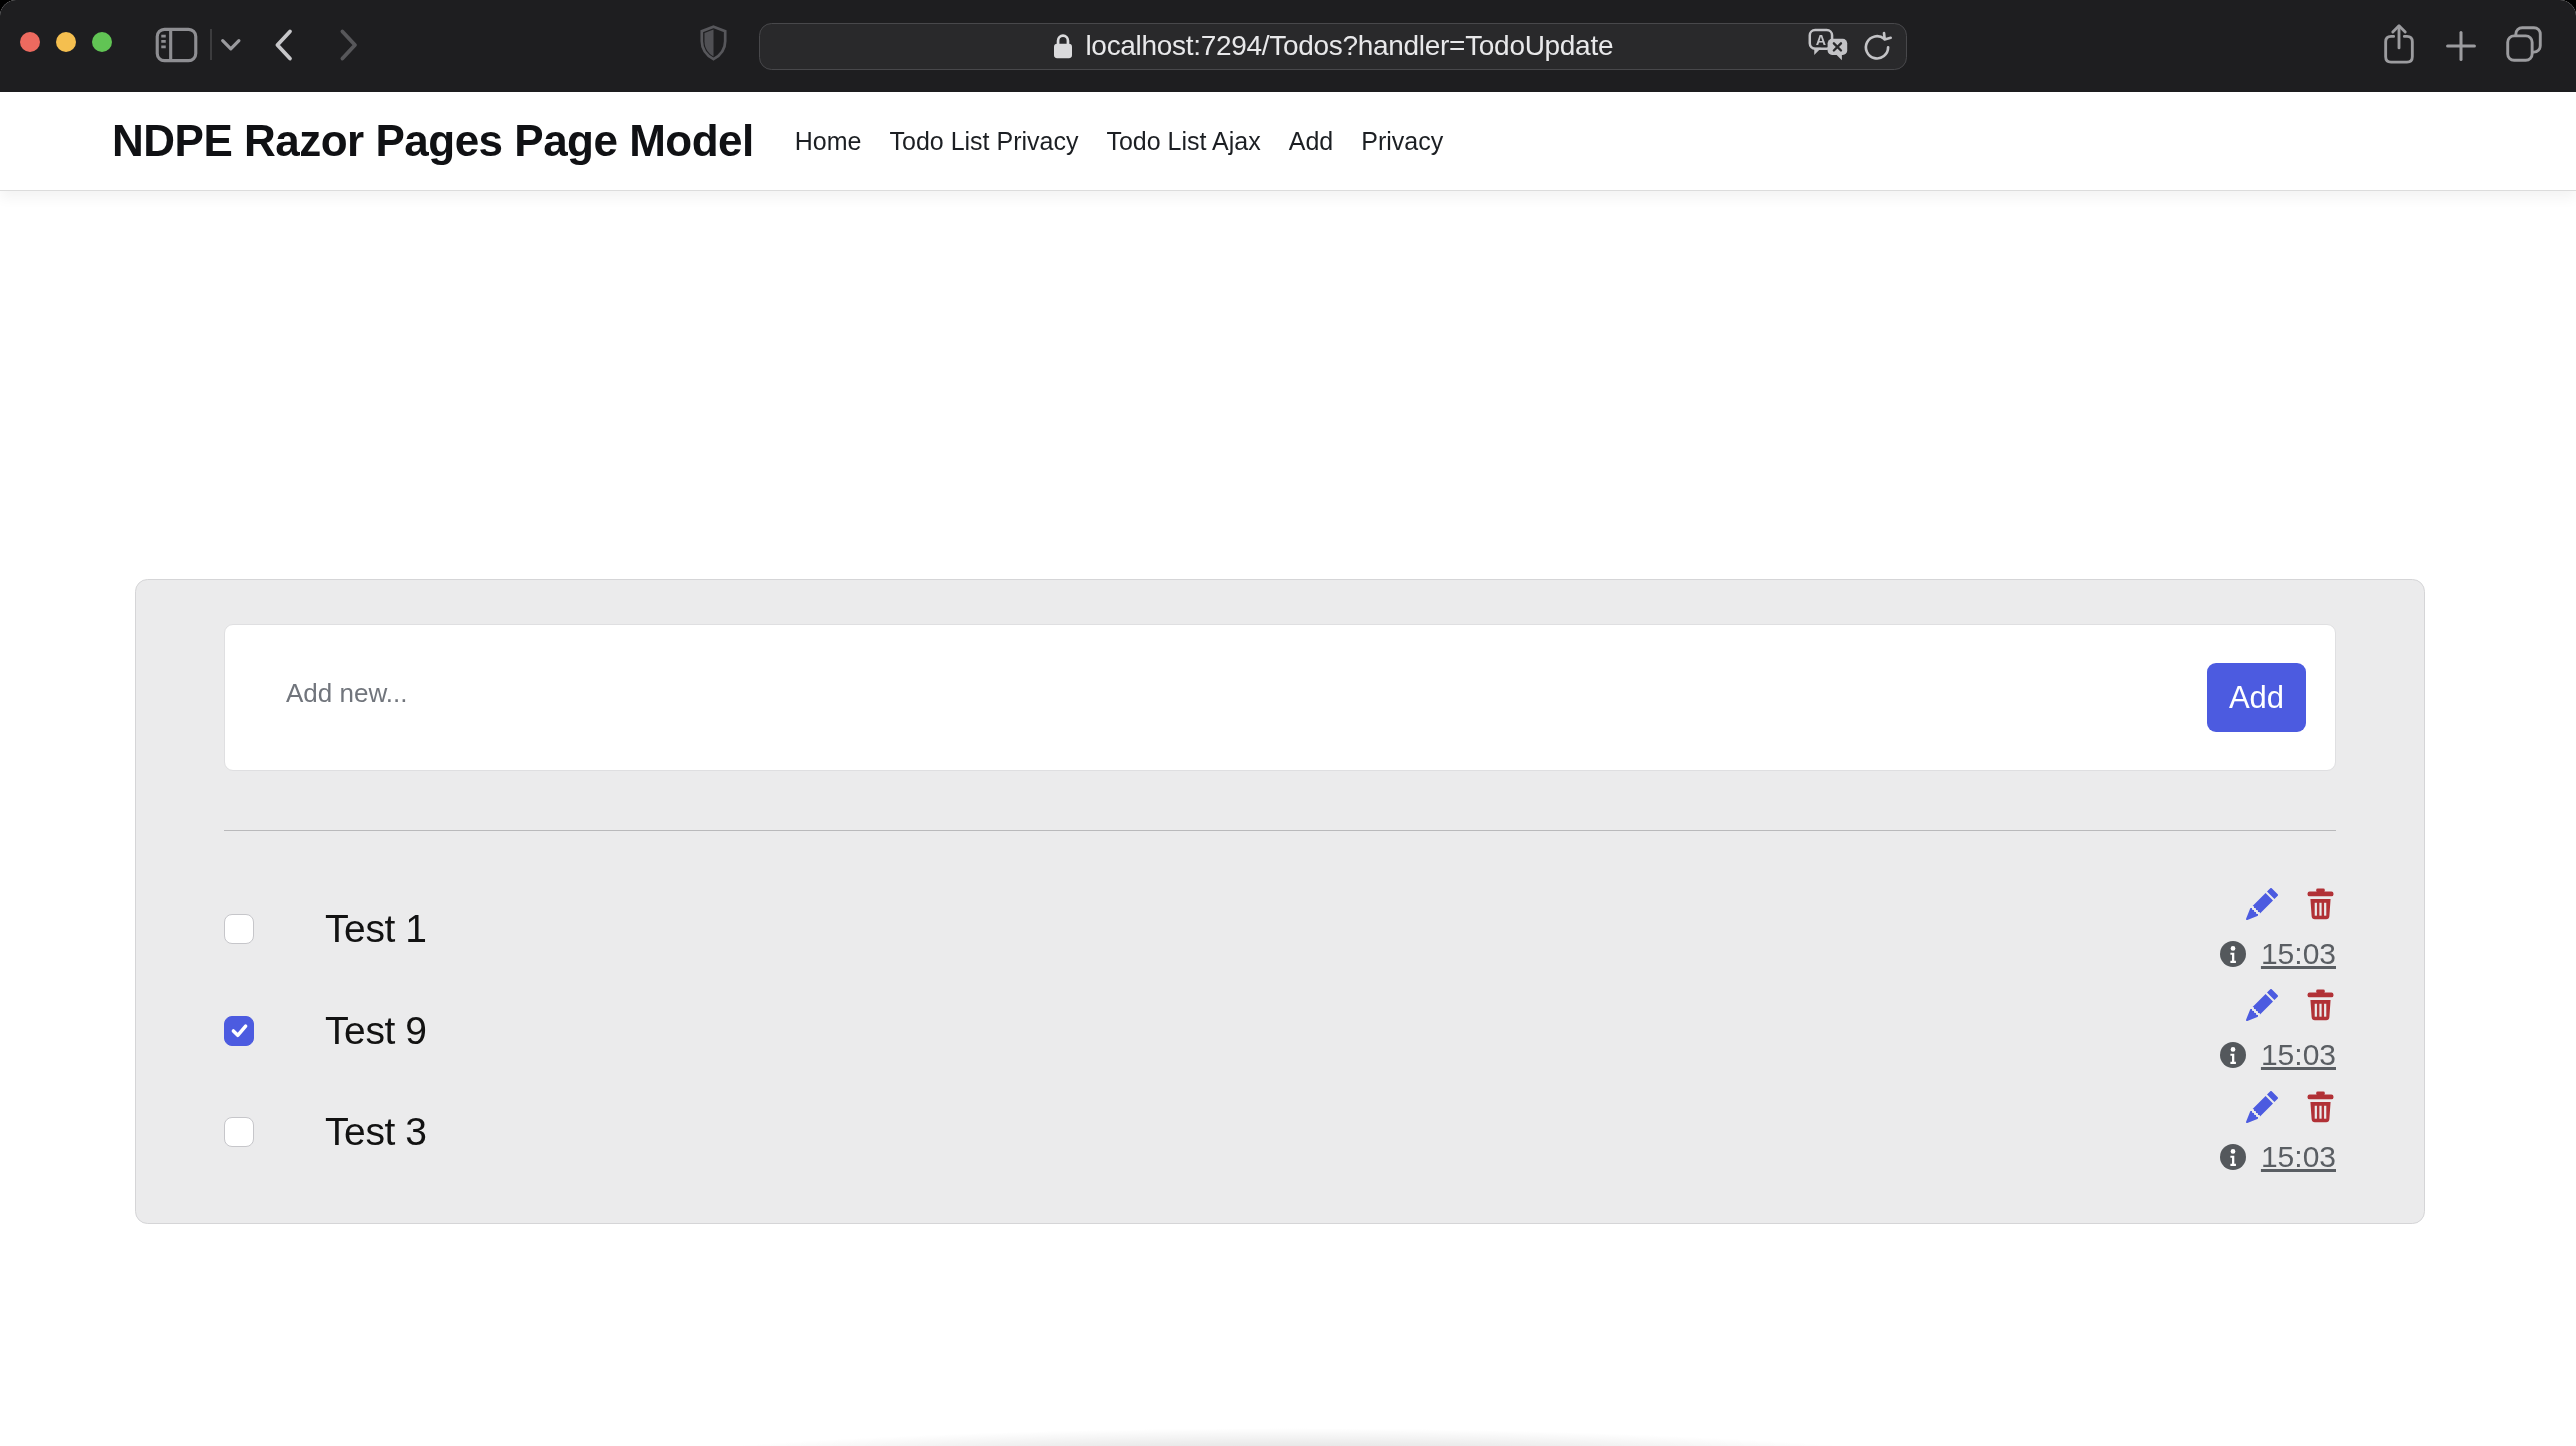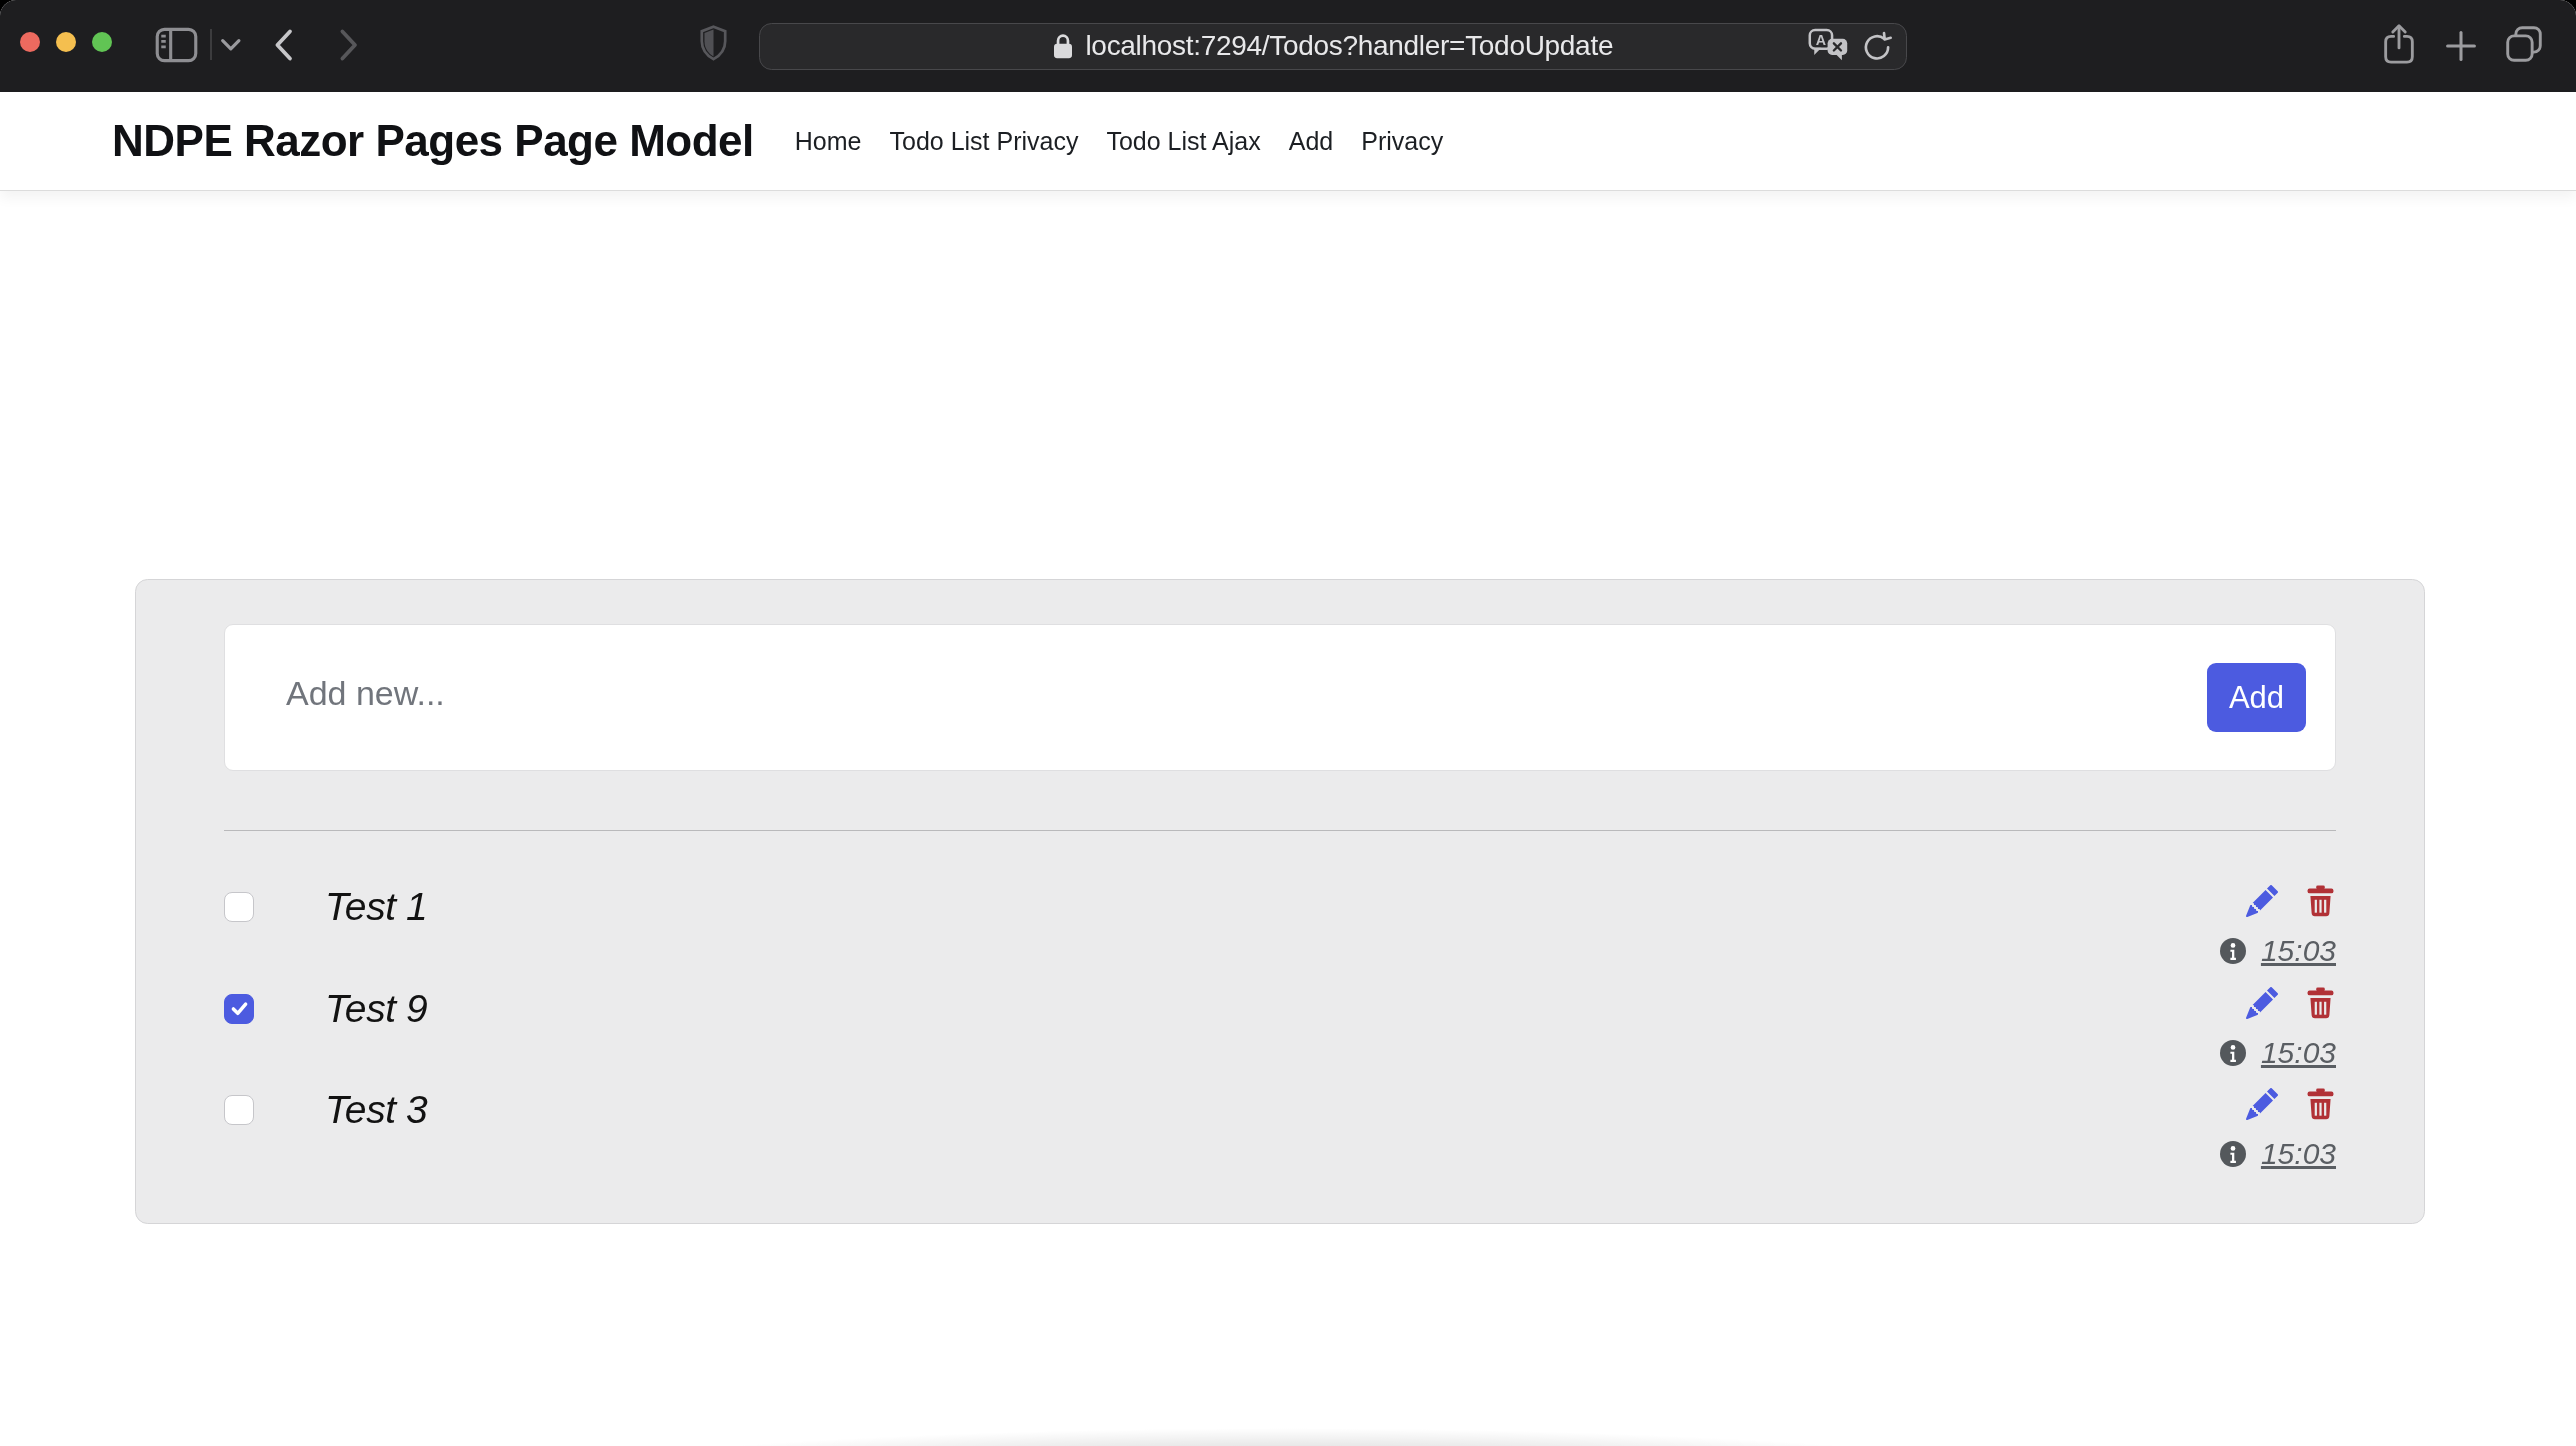--- a/index.html
+++ b/index.html
@@ -31,30 +31,30 @@
   .nav-link{font-size:25px;color:#1c1f23;text-decoration:none;white-space:nowrap;}
 
   
   .card{margin:388px 0 0 135px;width:2290px;height:645px;background:#ebebec;
         border:1.8px solid #d5d5d7;border-radius:12.6px;box-sizing:border-box;
         padding:44px 88px 0 88px;}
   .add-panel{height:147px;background:#fff;border:0.9px solid #dfdfe1;border-radius:9px;
              box-sizing:border-box;display:flex;align-items:center;
              padding:0 29px 0 0;overflow:hidden;}
   .add-input{flex:1;height:100%;border:none;outline:none;background:transparent;
-             font-size:34px;color:#212529;padding:0 27px 8px 61px;
+             font-size:26px;color:#212529;padding:0 27px 8px 61px;
              font-family:"Liberation Sans","DejaVu Sans",sans-serif;}
   .add-input::placeholder{color:#71757c;opacity:1;}
   .add-btn{width:99px;height:69px;flex:0 0 auto;border:none;border-radius:9px;
            background:var(--accent,#4c5be0);color:#fff;font-size:31px;cursor:pointer;
            font-family:"Liberation Sans","DejaVu Sans",sans-serif;}
   .divider{border:none;border-top:1.8px solid #b9b9bb;margin:59px 0 0 0;}
   .rows{margin-top:54px;}
-  .todo-row{height:88px;margin-bottom:13.5px;display:flex;align-items:flex-start;
-            justify-content:space-between;font-style:italic;}
+  .todo-row{height:88px;margin-bottom:13.5px;display:flex;align-items:center;
+            justify-content:space-between;}
   .todo-left{display:flex;align-items:center;}
   .checkbox{width:30px;height:30px;border:1.8px solid #c6c6ca;border-radius:8px;
             background:#fff;box-sizing:border-box;display:flex;align-items:center;
             justify-content:center;cursor:pointer;}
   .checkbox .check{display:none;}
   .checkbox.checked{background:var(--accent,#4c5be0);border-color:var(--accent,#4c5be0);}
   .checkbox.checked .check{display:block;}
   .todo-label{margin-left:71px;font-size:39px;color:#121212;letter-spacing:-0.4px;}
   .todo-actions{display:flex;flex-direction:column;align-items:flex-end;
                 justify-content:space-between;height:83px;}

